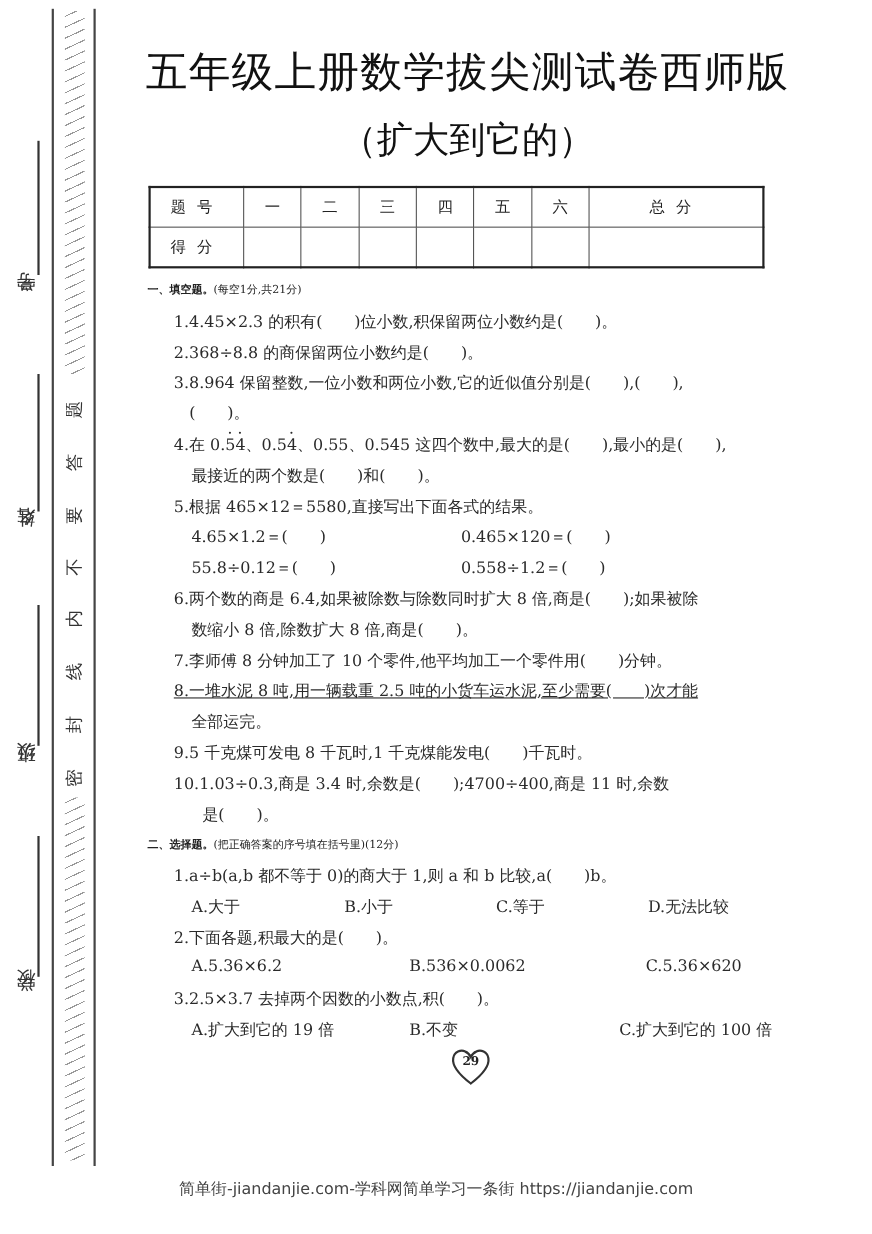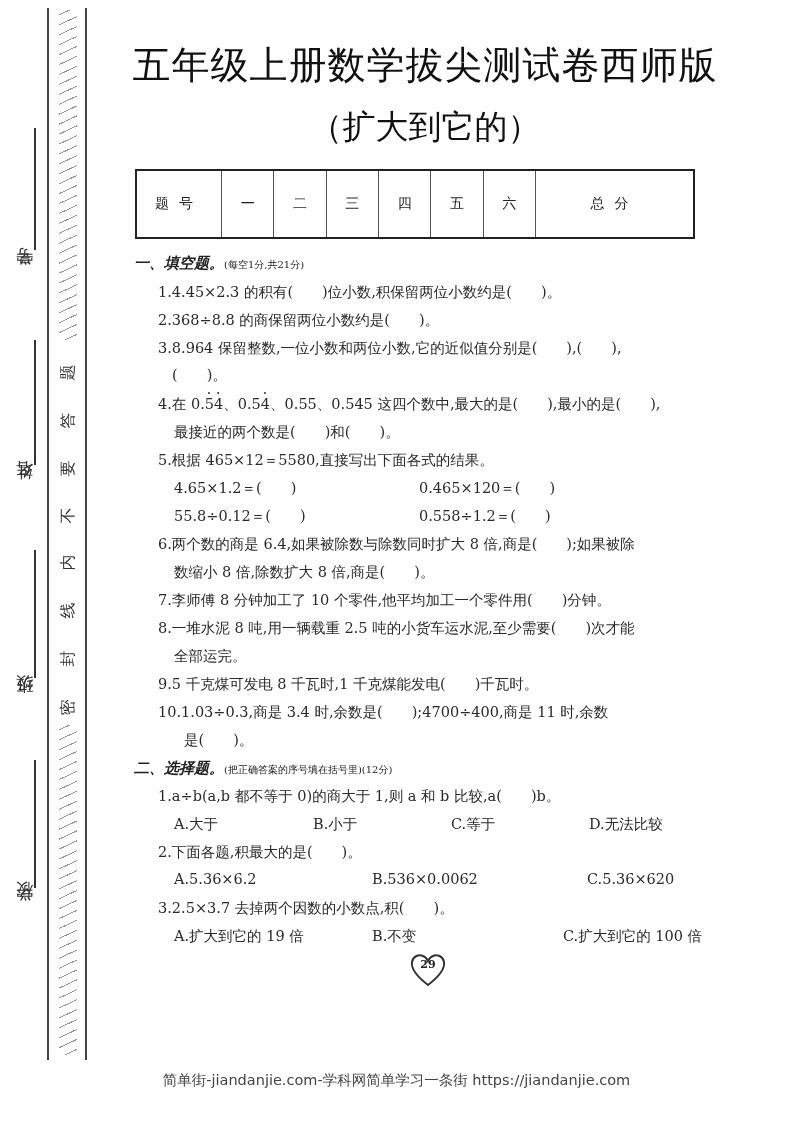--- a/index.html
+++ b/index.html
@@ -20,21 +20,21 @@
   .subtitle { position:absolute; left:100px; width:650px; top:105px; text-align:center; font-family:"DejaVu Sans","Liberation Sans",sans-serif; font-size:33px; color:#111; }
 
   
   table.score { position:absolute; left:135px; top:169px; width:560px; height:70px; border-collapse:collapse; border:2px solid #222; font-family:"DejaVu Sans","Liberation Sans",sans-serif; font-size:14px; }
   table.score td { border:1px solid #555; text-align:center; height:33px; }
   table.score td.head { width:82px; letter-spacing:10px; }
 
   
   .q { position:absolute; font-size:14.5px; white-space:nowrap; color:#2a2a2a; }
   .sec { position:absolute; left:134px; font-size:14px; white-space:nowrap; }
-  .sec b { font-family:"DejaVu Sans","Liberation Sans",sans-serif; font-weight:bold; font-size:15px;font-style:italic; }
+  .sec b { font-family:"DejaVu Sans","Liberation Sans",sans-serif; font-weight:bold; font-size:10px; }
   .sec span.note { font-size:10px; }
   .dot { position:relative; }
   .dot::before { content:"·"; position:absolute; top:-11px; left:2px; font-size:14px; }
 
   
   .heart { position:absolute; left:409px; top:952px; width:38px; height:36px; }
   .pagenum { position:absolute; left:409px; top:958px; width:38px; text-align:center; font-family:"DejaVu Serif","Liberation Serif",serif; font-weight:bold; font-size:11px; }
 
   .footer { position:absolute; left:0; width:793px; top:1071px; text-align:center; font-family:"DejaVu Sans","Liberation Sans",sans-serif; font-size:14.5px; color:#444; }
 </style>
@@ -74,20 +74,30 @@
       <tr>
     <td class="head">题号</td>
     <td>一</td>
     <td>二</td>
     <td>三</td>
     <td>四</td>
     <td>五</td>
     <td>六</td>
     <td style="letter-spacing:10px;">总分</td>
   </tr>
+  <tr>
+    <td class="head">得分</td>
+    <td></td>
+    <td></td>
+    <td></td>
+    <td></td>
+    <td></td>
+    <td></td>
+    <td></td>
+  </tr>
 </tbody>
   </table>
 
 <div class="sec" style="top:254px;">
   <b>一、填空题。</b><span class="note">(每空1分,共21分)</span>
 </div>
 <div class="q" style="left:158px; top:283px;">1.4.45×2.3 的积有(　　)位小数,积保留两位小数约是(　　)。</div>
 <div class="q" style="left:158px; top:311px;">2.368÷8.8 的商保留两位小数约是(　　)。</div>
 <div class="q" style="left:158px; top:339px;">3.8.964 保留整数,一位小数和两位小数,它的近似值分别是(　　),(　　),</div>
 <div class="q" style="left:172px; top:366px;">(　　)。</div>
@@ -96,21 +106,21 @@
 </div>
 <div class="q" style="left:174px; top:423px;">最接近的两个数是(　　)和(　　)。</div>
 <div class="q" style="left:158px; top:451px;">5.根据 465×12＝5580,直接写出下面各式的结果。</div>
 <div class="q" style="left:174px; top:479px;">4.65×1.2＝(　　)</div>
 <div class="q" style="left:419px; top:479px;">0.465×120＝(　　)</div>
 <div class="q" style="left:174px; top:507px;">55.8÷0.12＝(　　)</div>
 <div class="q" style="left:419px; top:507px;">0.558÷1.2＝(　　)</div>
 <div class="q" style="left:158px; top:535px;">6.两个数的商是 6.4,如果被除数与除数同时扩大 8 倍,商是(　　);如果被除</div>
 <div class="q" style="left:174px; top:563px;">数缩小 8 倍,除数扩大 8 倍,商是(　　)。</div>
 <div class="q" style="left:158px; top:591px;">7.李师傅 8 分钟加工了 10 个零件,他平均加工一个零件用(　　)分钟。</div>
-<div class="q" style="left:158px; top:619px;">8.一堆水泥 8 吨,用一辆载重 2.5 吨的小货车运水泥,至少需要(　　)次才能</div>
+<div class="q" style="left:158px; top:619px;text-decoration:underline;">8.一堆水泥 8 吨,用一辆载重 2.5 吨的小货车运水泥,至少需要(　　)次才能</div>
 <div class="q" style="left:174px; top:647px;">全部运完。</div>
 <div class="q" style="left:158px; top:675px;">9.5 千克煤可发电 8 千瓦时,1 千克煤能发电(　　)千瓦时。</div>
 <div class="q" style="left:158px; top:703px;">10.1.03÷0.3,商是 3.4 时,余数是(　　);4700÷400,商是 11 时,余数</div>
 <div class="q" style="left:184px; top:731px;">是(　　)。</div>
 
 <div class="sec" style="top:759px;">
   <b>二、选择题。</b><span class="note">(把正确答案的序号填在括号里)(12分)</span>
 </div>
 <div class="q" style="left:158px; top:787px;">1.a÷b(a,b 都不等于 0)的商大于 1,则 a 和 b 比较,a(　　)b。</div>
 <div class="q" style="left:174px; top:815px;">A.大于</div>

